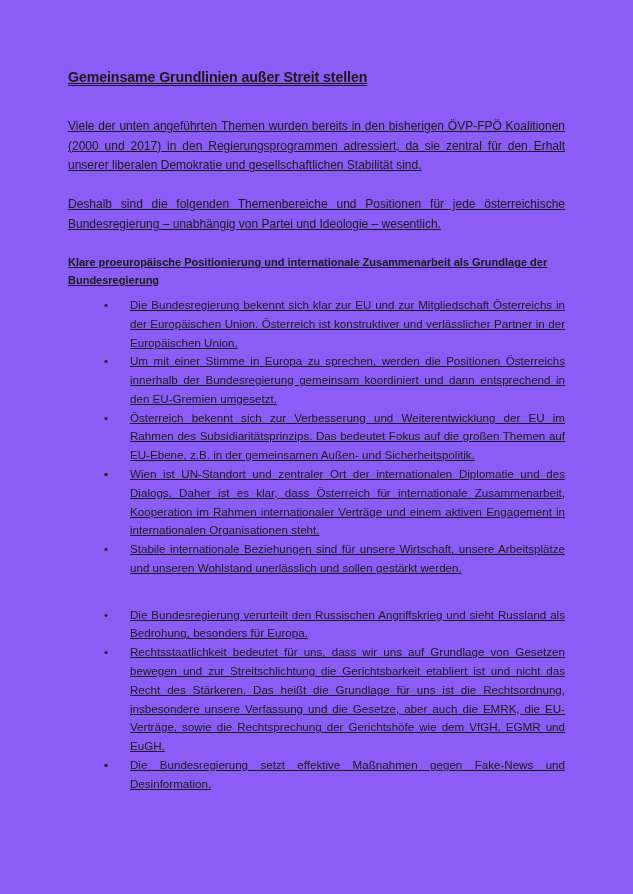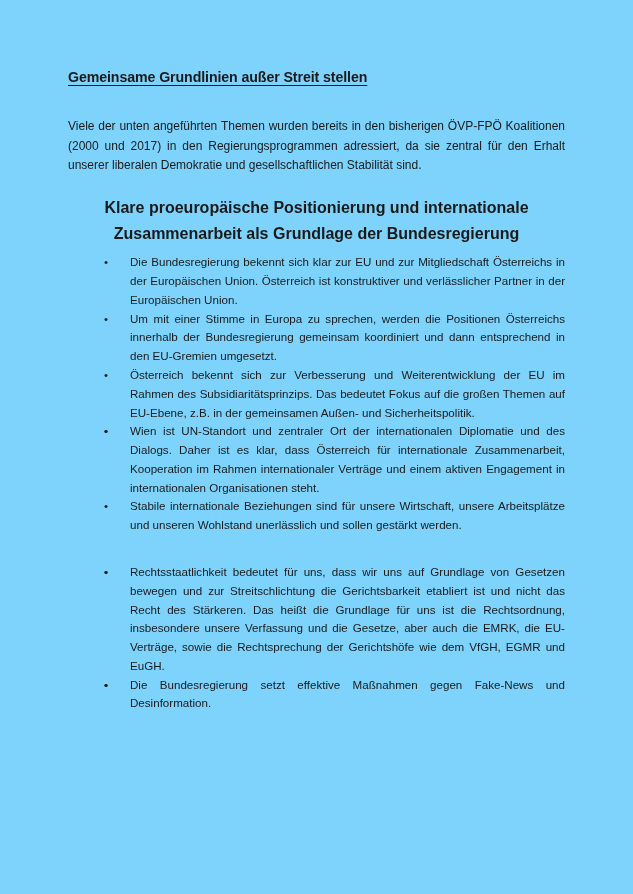--- a/index.html
+++ b/index.html
@@ -13,46 +13,47 @@
     height: 894px;
     overflow: hidden;
     font-family: "Liberation Sans", sans-serif;
     color: #1a1a1a;
     -webkit-font-smoothing: antialiased;
   }
   .page {
     position: relative;
     width: 633px;
     height: 894px;
-    background: #7dd3fc;
+    background: #8b5cf6;
     box-sizing: border-box;
     padding: 68px 68px 40px 68px;
+    text-decoration: underline;
   }
   .doc-title {
     font-size: 14.2px;
     font-weight: bold;
     line-height: 1.35;
     text-decoration: underline;
     text-underline-offset: 3px;
     margin: 0 0 30px 0;
     letter-spacing: -0.1px;
   }
   p.para {
     font-size: 12px;
     line-height: 1.62;
     text-align: justify;
     text-justify: inter-word;
     margin: 0 0 20px 0;
     hyphens: none;
   }
   h2.section-heading {
-    font-size: 16px;
+    font-size: 11px;
     font-weight: bold;
     line-height: 1.62;
-    text-align: center;
+    text-align: left;
     margin: 0 0 6px 0;
   }
   ul.bullets {
     list-style: none;
     margin: 0 0 18px 0;
     padding: 0;
   }
   ul.bullets li {
     position: relative;
     font-size: 11.6px;
@@ -77,20 +78,21 @@
 </style>
 </head>
 <body>
 
 <div class="page">
 
   <h1 class="doc-title">Gemeinsame Grundlinien außer Streit stellen</h1>
 
   <p class="para">Viele der unten angeführten Themen wurden bereits in den bisherigen ÖVP-FPÖ Koalitionen (2000 und 2017) in den Regierungsprogrammen adressiert, da sie zentral für den Erhalt unserer liberalen Demokratie und gesellschaftlichen Stabilität sind.</p>
 
+  <p class="para">Deshalb sind die folgenden Themenbereiche und Positionen für jede österreichische Bundesregierung – unabhängig von Partei und Ideologie – wesentlich.</p>
 
   <h2 class="section-heading">Klare proeuropäische Positionierung und internationale Zusammenarbeit als Grundlage der Bundesregierung</h2>
 
   <ul class="bullets">
     <li>
       <span class="bullet-marker">•</span>
       <span>Die Bundesregierung bekennt sich klar zur EU und zur Mitgliedschaft Österreichs in der Europäischen Union. Österreich ist konstruktiver und verlässlicher Partner in der Europäischen Union.</span>
     </li>
     <li>
       <span class="bullet-marker">•</span>
@@ -112,20 +114,21 @@
       <span>Stabile internationale Beziehungen sind für unsere Wirtschaft, unsere Arbeitsplätze und unseren Wohlstand unerlässlich und sollen gestärkt werden.</span>
     </li>
   </ul>
 
   <div class="spacer-after-list"></div>
 
 
   <ul class="bullets">
     <li>
       <span class="bullet-marker">•</span>
+      <span>Die Bundesregierung verurteilt den Russischen Angriffskrieg und sieht Russland als Bedrohung, besonders für Europa.</span>
     </li>
     <li>
       <span class="bullet-marker">•</span>
       <span>Rechtsstaatlichkeit bedeutet für uns, dass wir uns auf Grundlage von Gesetzen bewegen und zur Streitschlichtung die Gerichtsbarkeit etabliert ist und nicht das Recht des Stärkeren. Das heißt die Grundlage für uns ist die Rechtsordnung, insbesondere unsere Verfassung und die Gesetze, aber auch die EMRK, die EU-Verträge, sowie die Rechtsprechung der Gerichtshöfe wie dem VfGH, EGMR und EuGH.</span>
     </li>
     <li>
       <span class="bullet-marker">•</span>
     </li>
     <li>
       <span class="bullet-marker">•</span>

